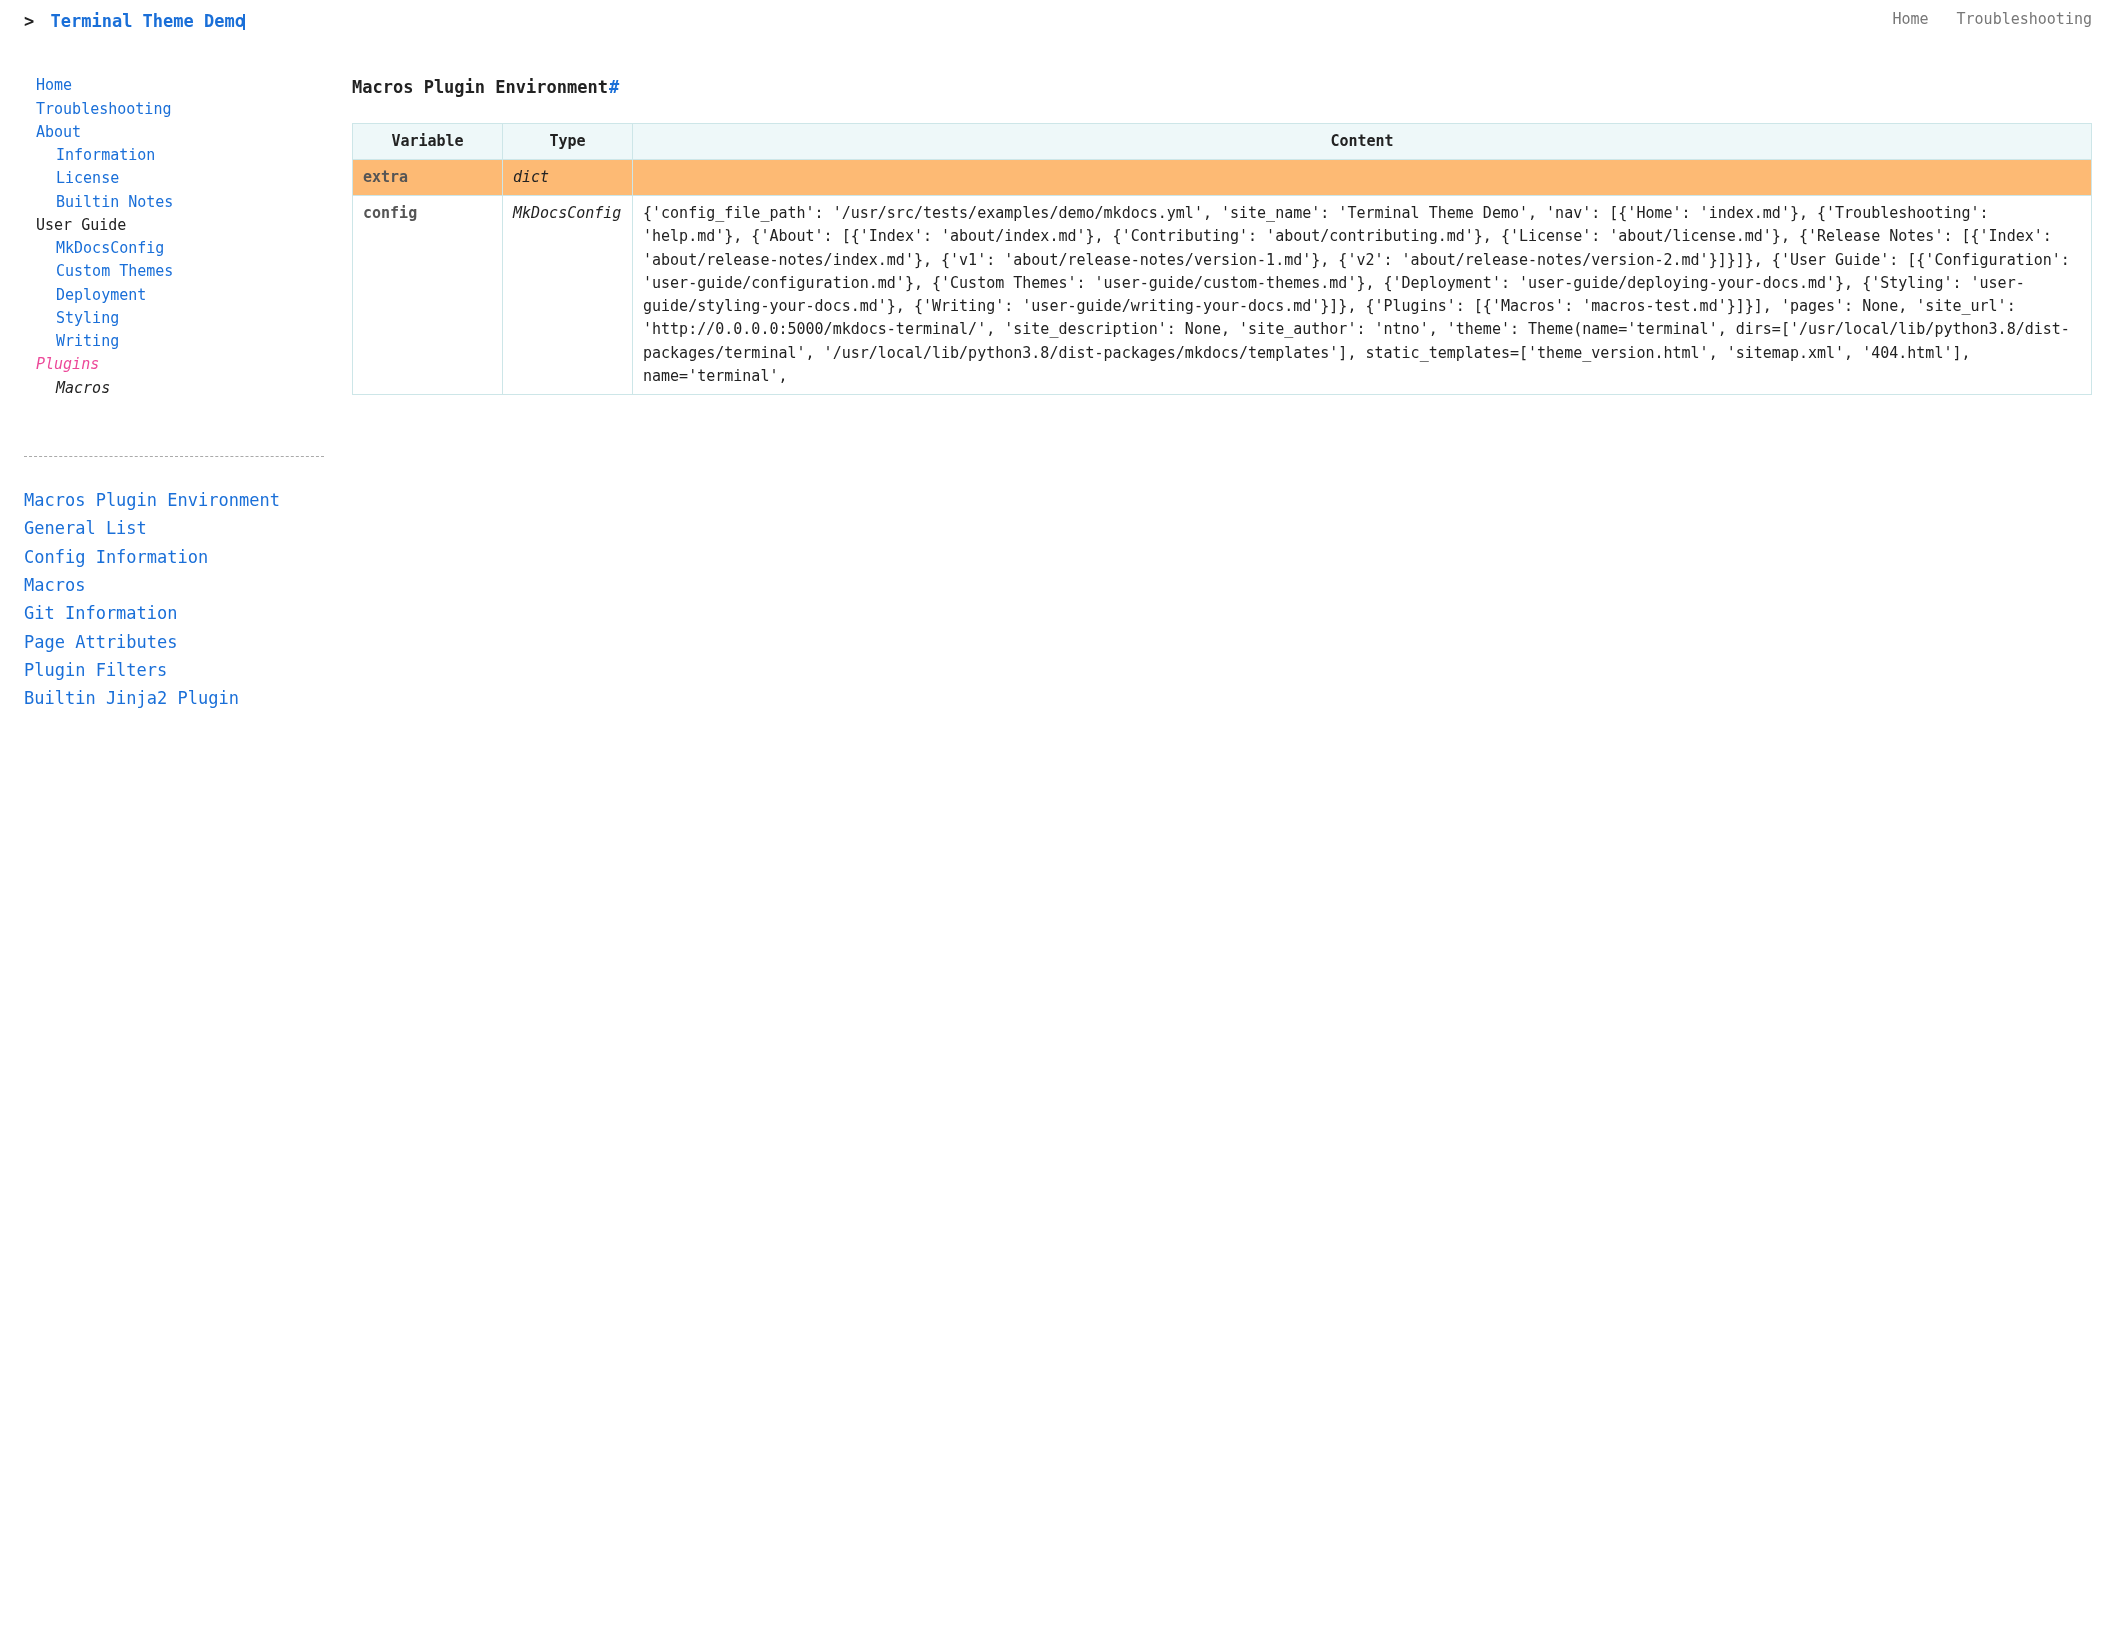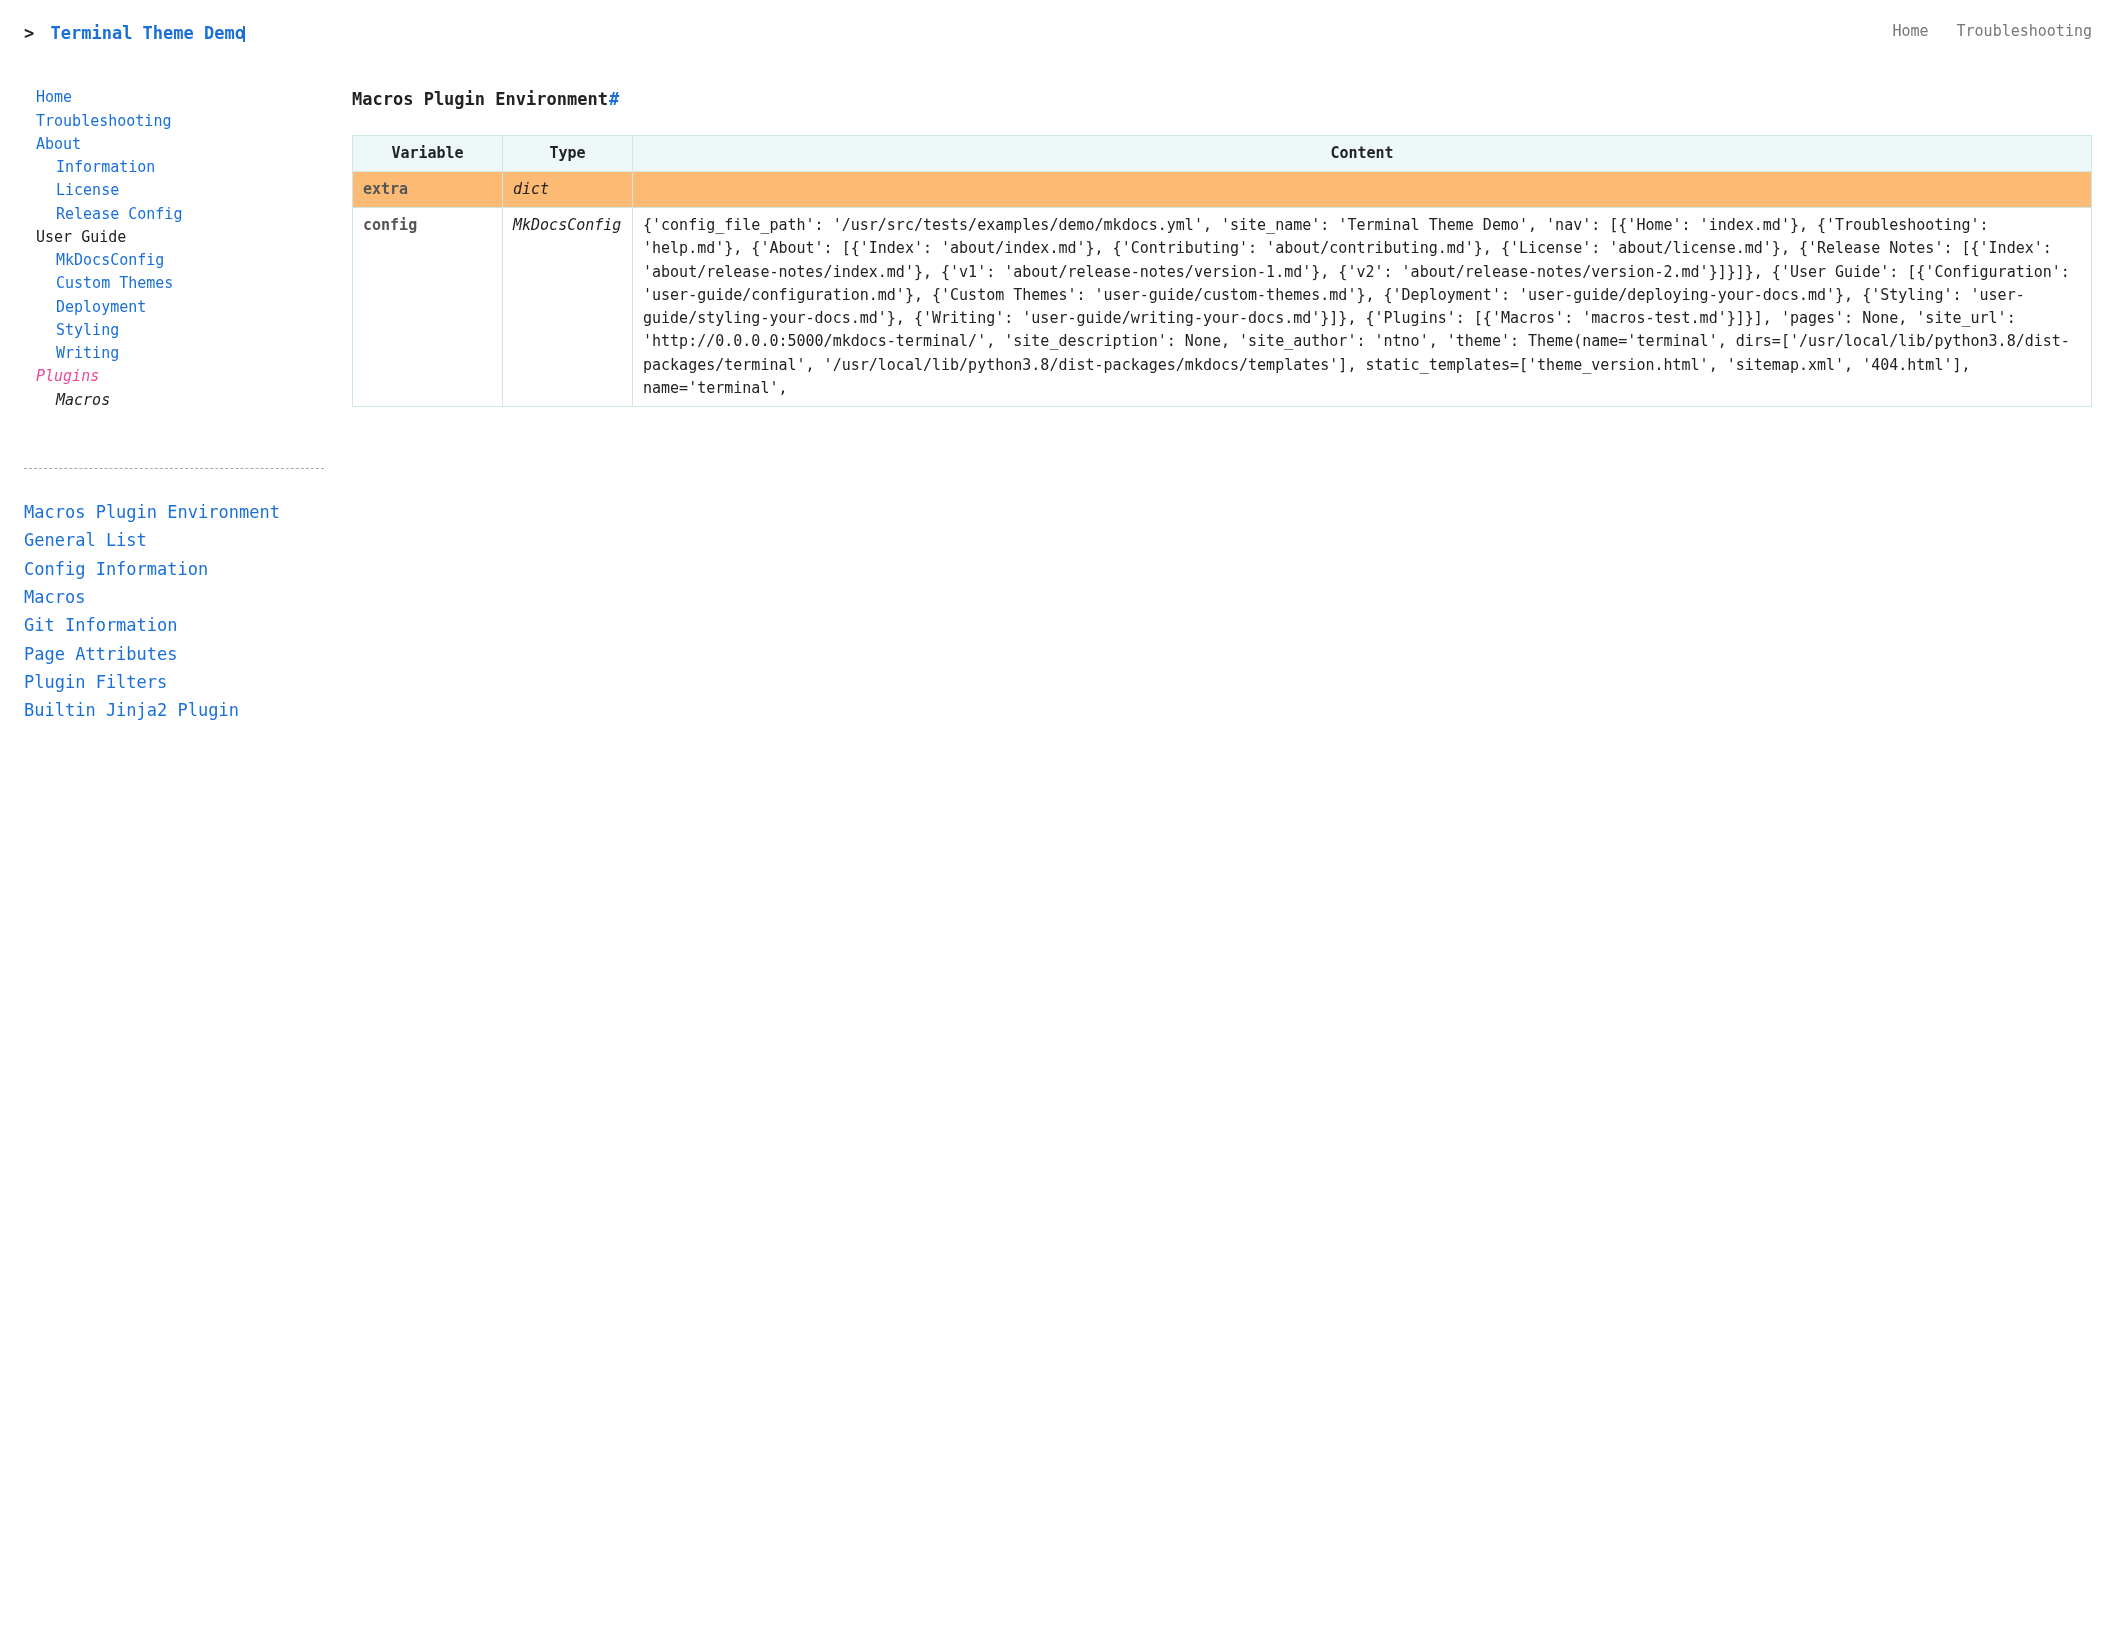--- a/index.html
+++ b/index.html
@@ -6,21 +6,21 @@
   body {
     margin: 0;
     padding: 0;
     font-family: "Menlo", "Consolas", "DejaVu Sans Mono", "Liberation Mono", monospace;
     font-size: 15px;
     line-height: 1.55;
     color: #222;
     background: #fff;
   }
   .container {
-    padding: 20px 24px;
+    padding: 8px 24px;
   }
   .header {
     display: flex;
     justify-content: space-between;
     align-items: flex-start;
     margin-bottom: 40px;
   }
   .logo {
     font-weight: bold;
     color: #1a6fd8;
@@ -165,21 +165,21 @@
         <li>
             <a href="#" class="navlink">About</a>
           </li>
         <li>
             <a href="#" class="navlink indent">Information</a>
           </li>
         <li>
             <a href="#" class="navlink indent">License</a>
           </li>
         <li>
-            <a href="#" class="navlink indent">Release Config</a>
+            <a href="#" class="navlink indent">Builtin Notes</a>
           </li>
         <li>
             <span class="navlabel">User Guide</span>
           </li>
         <li>
             <a href="#" class="navlink indent">MkDocsConfig</a>
           </li>
         <li>
             <a href="#" class="navlink indent">Custom Themes</a>
           </li>

